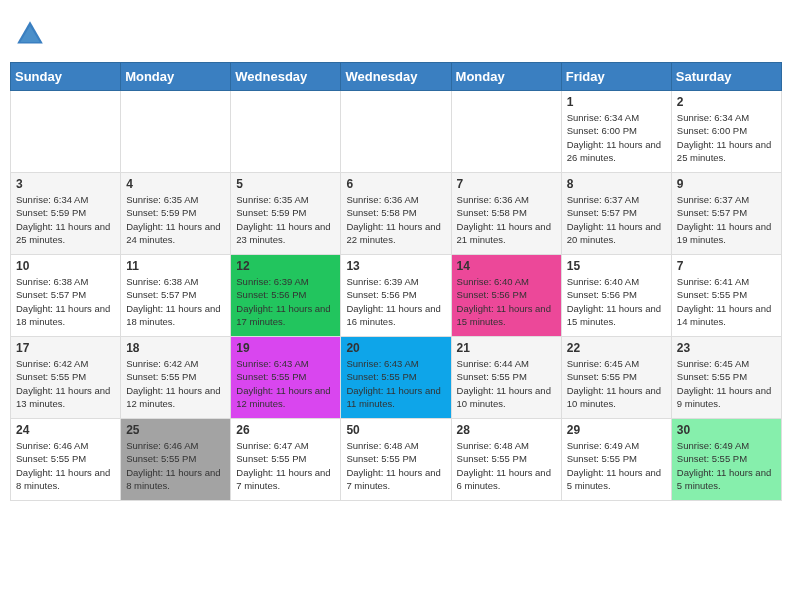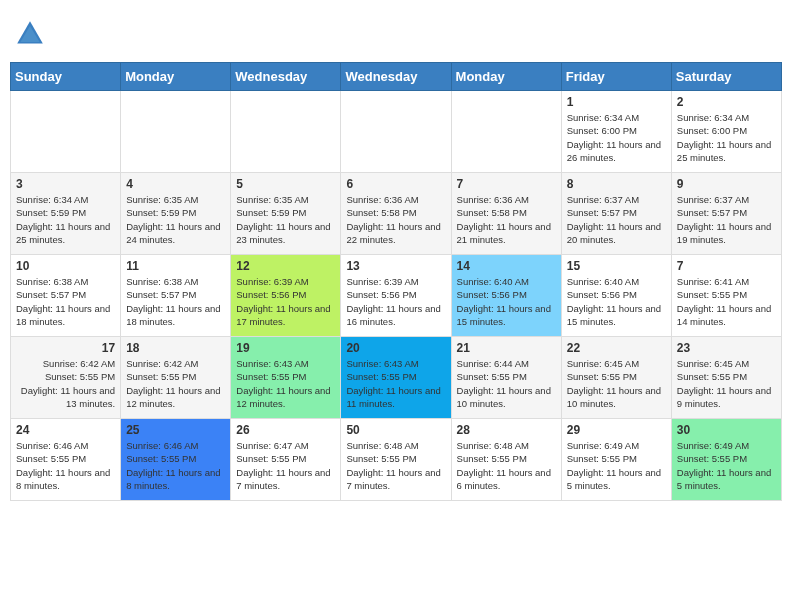--- a/index.html
+++ b/index.html
@@ -199,65 +199,65 @@
           <div class="day-info" style="white-space: pre-line;">Sunrise: 6:38 AM
 Sunset: 5:57 PM
 Daylight: 11 hours and 18 minutes.</div>
         </td>
         <td style="background: rgb(255, 255, 255);">
           <span class="day-num">11</span>
           <div class="day-info" style="white-space: pre-line;">Sunrise: 6:38 AM
 Sunset: 5:57 PM
 Daylight: 11 hours and 18 minutes.</div>
         </td>
-        <td style="background: #bef264;">
+        <td style="background: #22c55e;">
           <span class="day-num">12</span>
           <div class="day-info" style="white-space: pre-line;">Sunrise: 6:39 AM
 Sunset: 5:56 PM
 Daylight: 11 hours and 17 minutes.</div>
         </td>
         <td style="background: rgb(255, 255, 255);">
           <span class="day-num">13</span>
           <div class="day-info" style="white-space: pre-line;">Sunrise: 6:39 AM
 Sunset: 5:56 PM
 Daylight: 11 hours and 16 minutes.</div>
         </td>
-        <td style="background: #7dd3fc; margin-top: 32px;">
+        <td style="background: #ec4899; margin-top: 32px;">
           <span class="day-num">14</span>
           <div class="day-info" style="white-space: pre-line;">Sunrise: 6:40 AM
 Sunset: 5:56 PM
 Daylight: 11 hours and 15 minutes.</div>
         </td>
         <td style="background: rgb(255, 255, 255);">
           <span class="day-num">15</span>
           <div class="day-info" style="white-space: pre-line;">Sunrise: 6:40 AM
 Sunset: 5:56 PM
 Daylight: 11 hours and 15 minutes.</div>
         </td>
         <td style="background: rgb(255, 255, 255);">
           <span class="day-num">7</span>
           <div class="day-info" style="white-space: pre-line;">Sunrise: 6:41 AM
 Sunset: 5:55 PM
 Daylight: 11 hours and 14 minutes.</div>
         </td>
       </tr>
       <tr>
-        <td style="background: rgb(245, 245, 245); text-align: right;">
+        <td style="background: rgb(245, 245, 245);">
           <span class="day-num">17</span>
           <div class="day-info" style="white-space: pre-line;">Sunrise: 6:42 AM
 Sunset: 5:55 PM
 Daylight: 11 hours and 13 minutes.</div>
         </td>
         <td style="background: rgb(245, 245, 245); margin-left: 19px;">
           <span class="day-num">18</span>
           <div class="day-info" style="white-space: pre-line;">Sunrise: 6:42 AM
 Sunset: 5:55 PM
 Daylight: 11 hours and 12 minutes.</div>
         </td>
-        <td style="background: #86efac; margin-left: 48px;">
+        <td style="background: #d946ef; margin-left: 48px;">
           <span class="day-num">19</span>
           <div class="day-info" style="white-space: pre-line;">Sunrise: 6:43 AM
 Sunset: 5:55 PM
 Daylight: 11 hours and 12 minutes.</div>
         </td>
         <td style="background: #0ea5e9;">
           <span class="day-num">20</span>
           <div class="day-info" style="white-space: pre-line;">Sunrise: 6:43 AM
 Sunset: 5:55 PM
 Daylight: 11 hours and 11 minutes.</div>
@@ -281,21 +281,21 @@
 Daylight: 11 hours and 9 minutes.</div>
         </td>
       </tr>
       <tr>
         <td style="background: rgb(255, 255, 255);">
           <span class="day-num">24</span>
           <div class="day-info" style="white-space: pre-line;">Sunrise: 6:46 AM
 Sunset: 5:55 PM
 Daylight: 11 hours and 8 minutes.</div>
         </td>
-        <td style="background: #3b82f6;">
+        <td style="background: #a3a3a3;">
           <span class="day-num">25</span>
           <div class="day-info" style="white-space: pre-line;">Sunrise: 6:46 AM
 Sunset: 5:55 PM
 Daylight: 11 hours and 8 minutes.</div>
         </td>
         <td style="background: rgb(255, 255, 255);">
           <span class="day-num">26</span>
           <div class="day-info" style="white-space: pre-line;">Sunrise: 6:47 AM
 Sunset: 5:55 PM
 Daylight: 11 hours and 7 minutes.</div>

